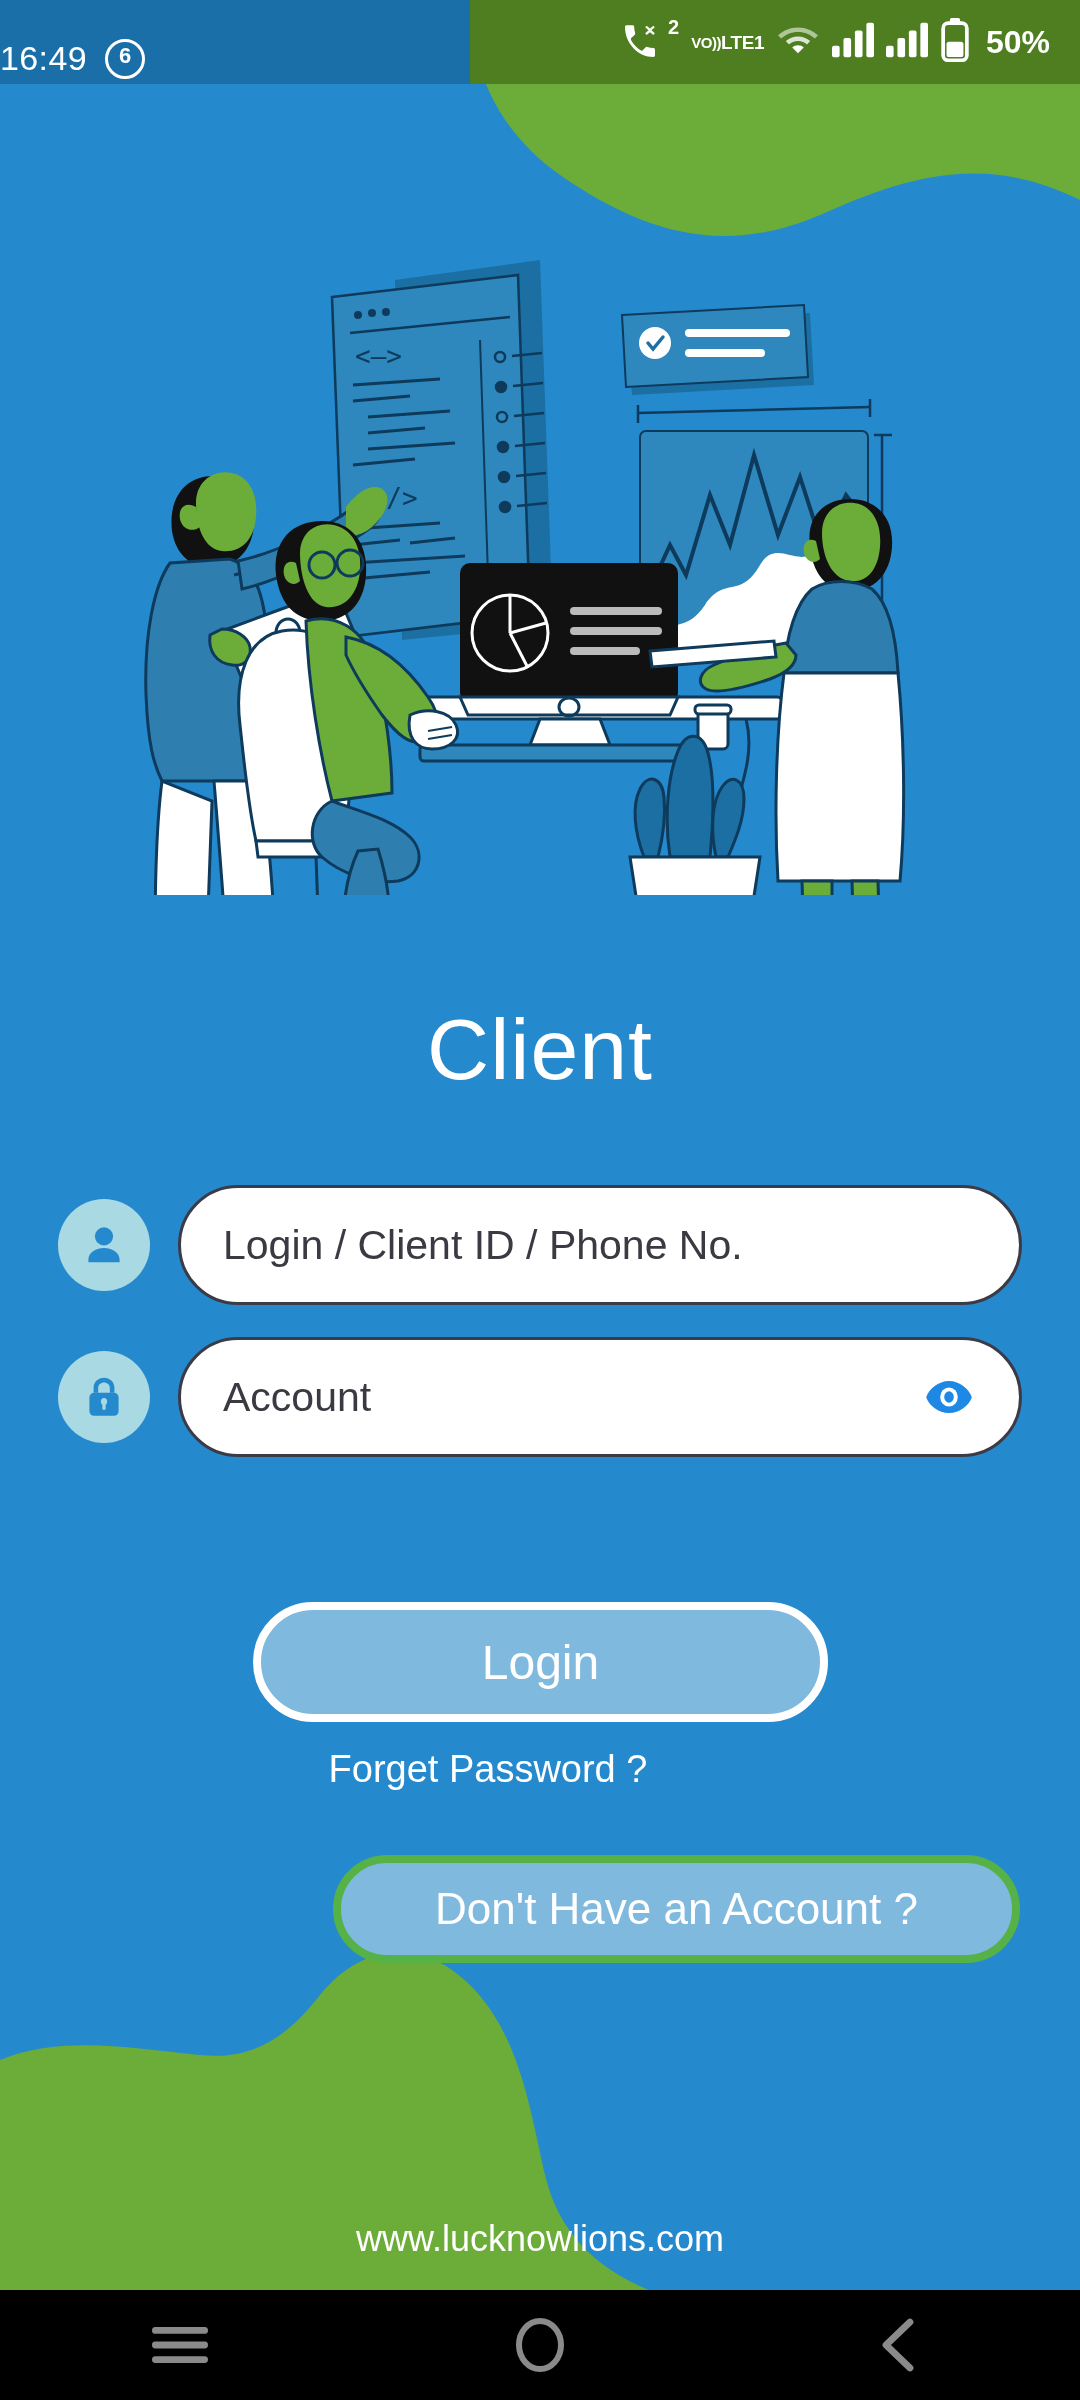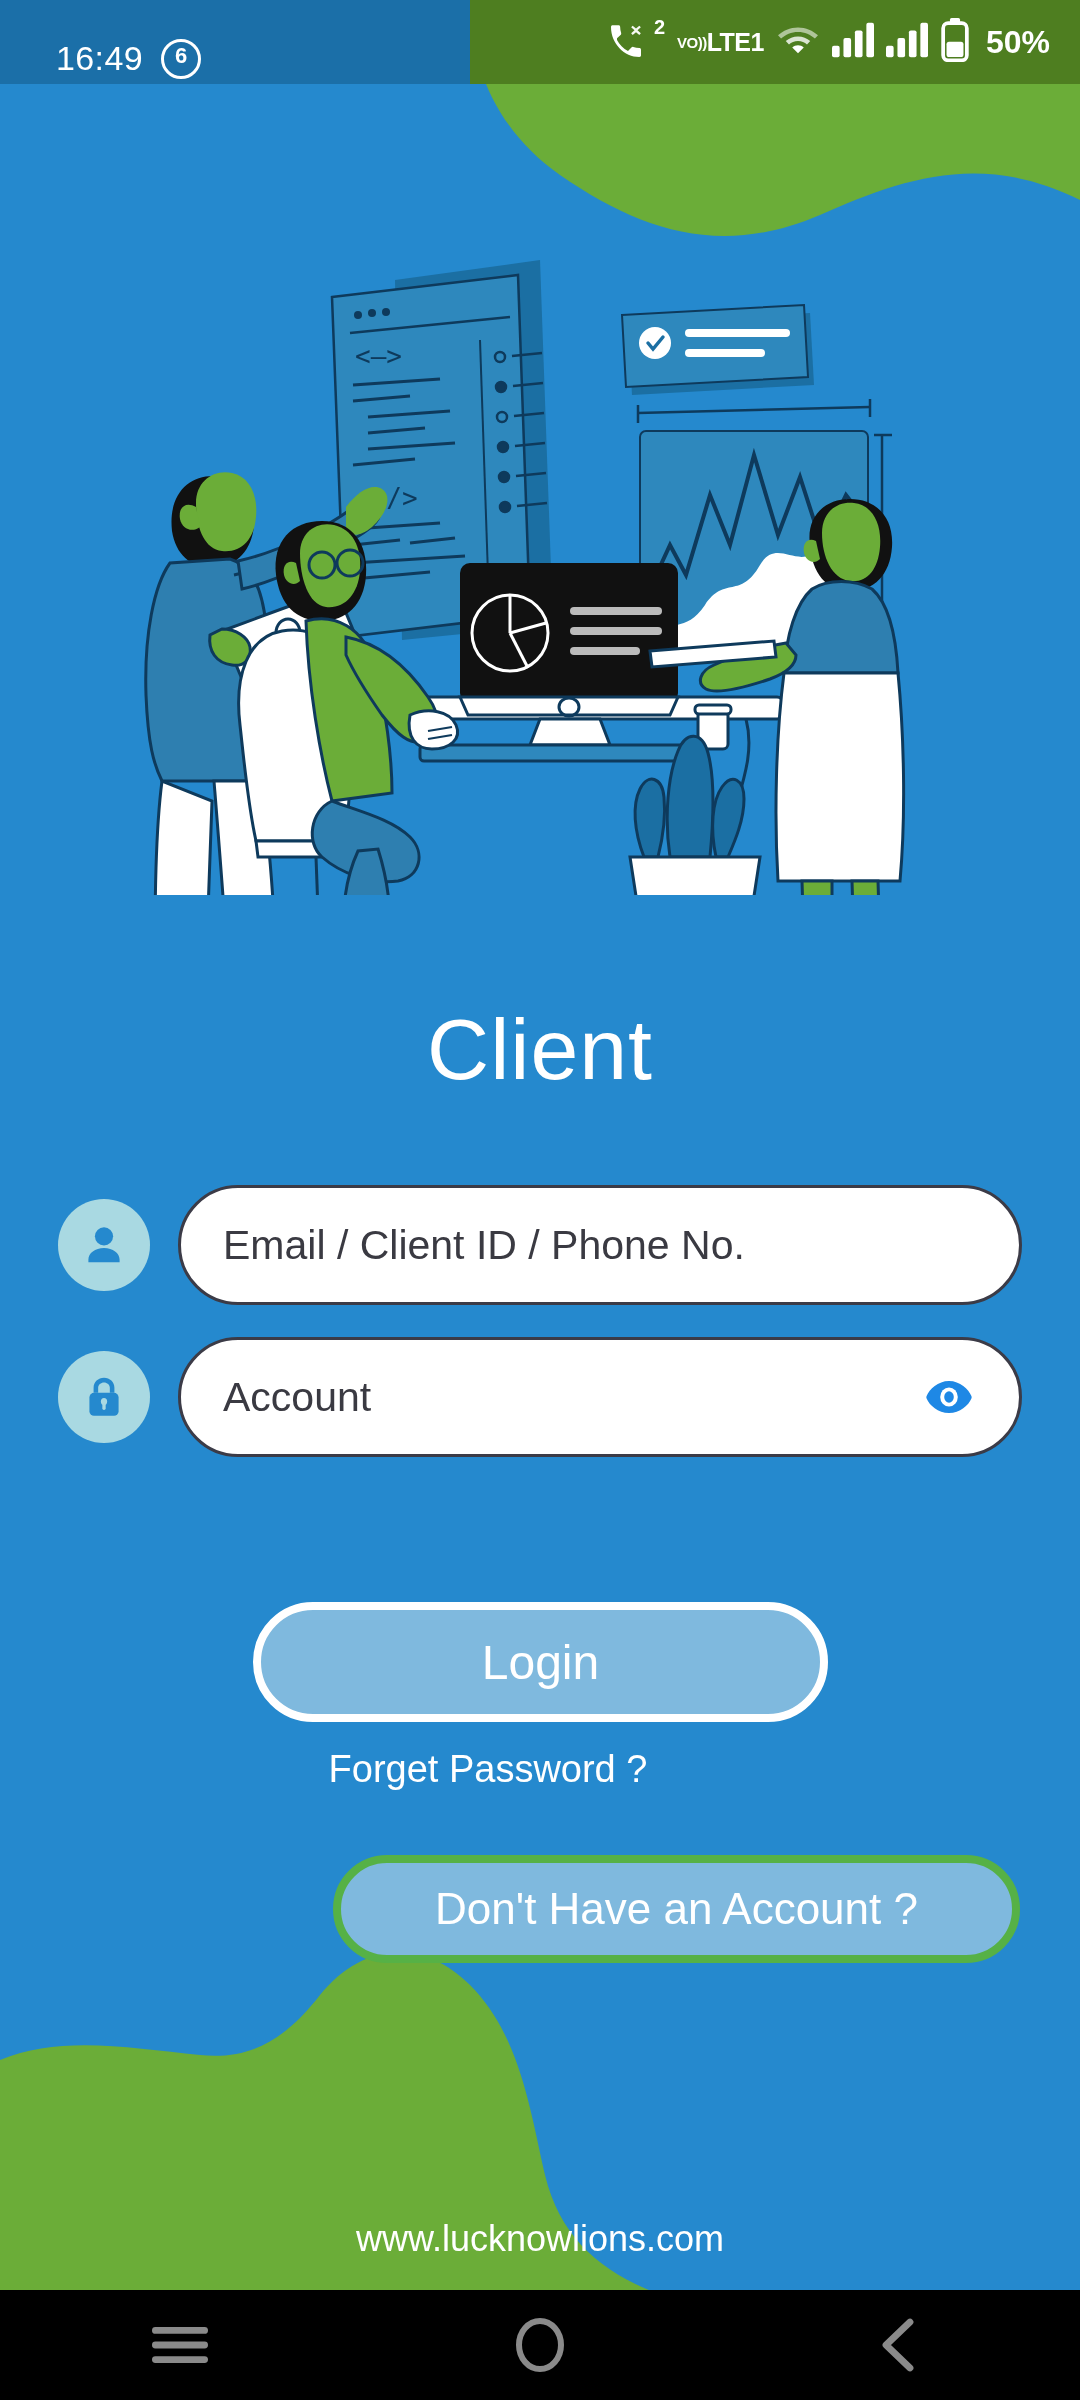--- a/index.html
+++ b/index.html
@@ -36,21 +36,20 @@
     height: 84px;
     display: flex;
     align-items: center;
     justify-content: space-between;
     z-index: 30;
   }
   #status-bar-left {
     display: flex;
     align-items: center;
     gap: 18px;
-    padding-left: 56px;
     height: 84px;
     margin-top: 33px;
   }
   #status-bar-right {
     display: flex;
     align-items: center;
     gap: 12px;
     padding-right: 30px;
     height: 84px;
   }
@@ -76,21 +75,21 @@
     margin-left: 4px;
   }
   .volte {
     display: flex;
     flex-direction: row;
     align-items: center;
     color: #fff;
     line-height: 1;
   }
   .volte .v-top { font-size: 15px; font-weight: 700; letter-spacing: -0.5px;}
-  .volte .v-bot { font-size: 25px; font-weight: 700; letter-spacing: -0.5px;}
+  .volte .v-bot { font-size: 19px; font-weight: 700; letter-spacing: -0.5px;}
   .sup {
     color: #fff;
     font-size: 20px;
     font-weight: 700;
     align-self: flex-start;
     margin-top: 16px;
     margin-left: -4px;
   }
 
   
@@ -522,21 +521,21 @@
   <div id="form">
 
     <div class="field-row">
       <span class="field-icon">
         <svg width="52" height="52" viewBox="0 0 24 24" fill="#2589ce">
           <circle cx="12" cy="8" r="4.2"></circle>
           <path d="M12 13.4c-4.1 0-7.2 2.4-7.2 5.3 0 .8 0 1.3 0 1.3h14.4s0-.5 0-1.3c0-2.9-3.1-5.3-7.2-5.3z"></path>
         </svg>
       </span>
       <div class="input-pill">
-        <span class="ph">Email / Client ID / Phone No.</span>
+        <span class="ph">Login / Client ID / Phone No.</span>
       </div>
     </div>
 
     <div class="field-row">
       <span class="field-icon">
         <svg width="50" height="50" viewBox="0 0 24 24" fill="#2589ce">
           <path d="M7 10V7.5C7 4.9 9.2 2.8 12 2.8S17 4.9 17 7.5V10h-2.2V7.5c0-1.4-1.3-2.5-2.8-2.5S9.2 6.1 9.2 7.5V10H7z"></path>
           <rect x="5" y="10" width="14" height="11" rx="2.2"></rect>
           <ellipse cx="12" cy="14.2" rx="1.5" ry="1.7" fill="#a9d9e2"></ellipse>
           <rect x="11.2" y="14.6" width="1.6" height="3.6" rx="0.8" fill="#a9d9e2"></rect>

